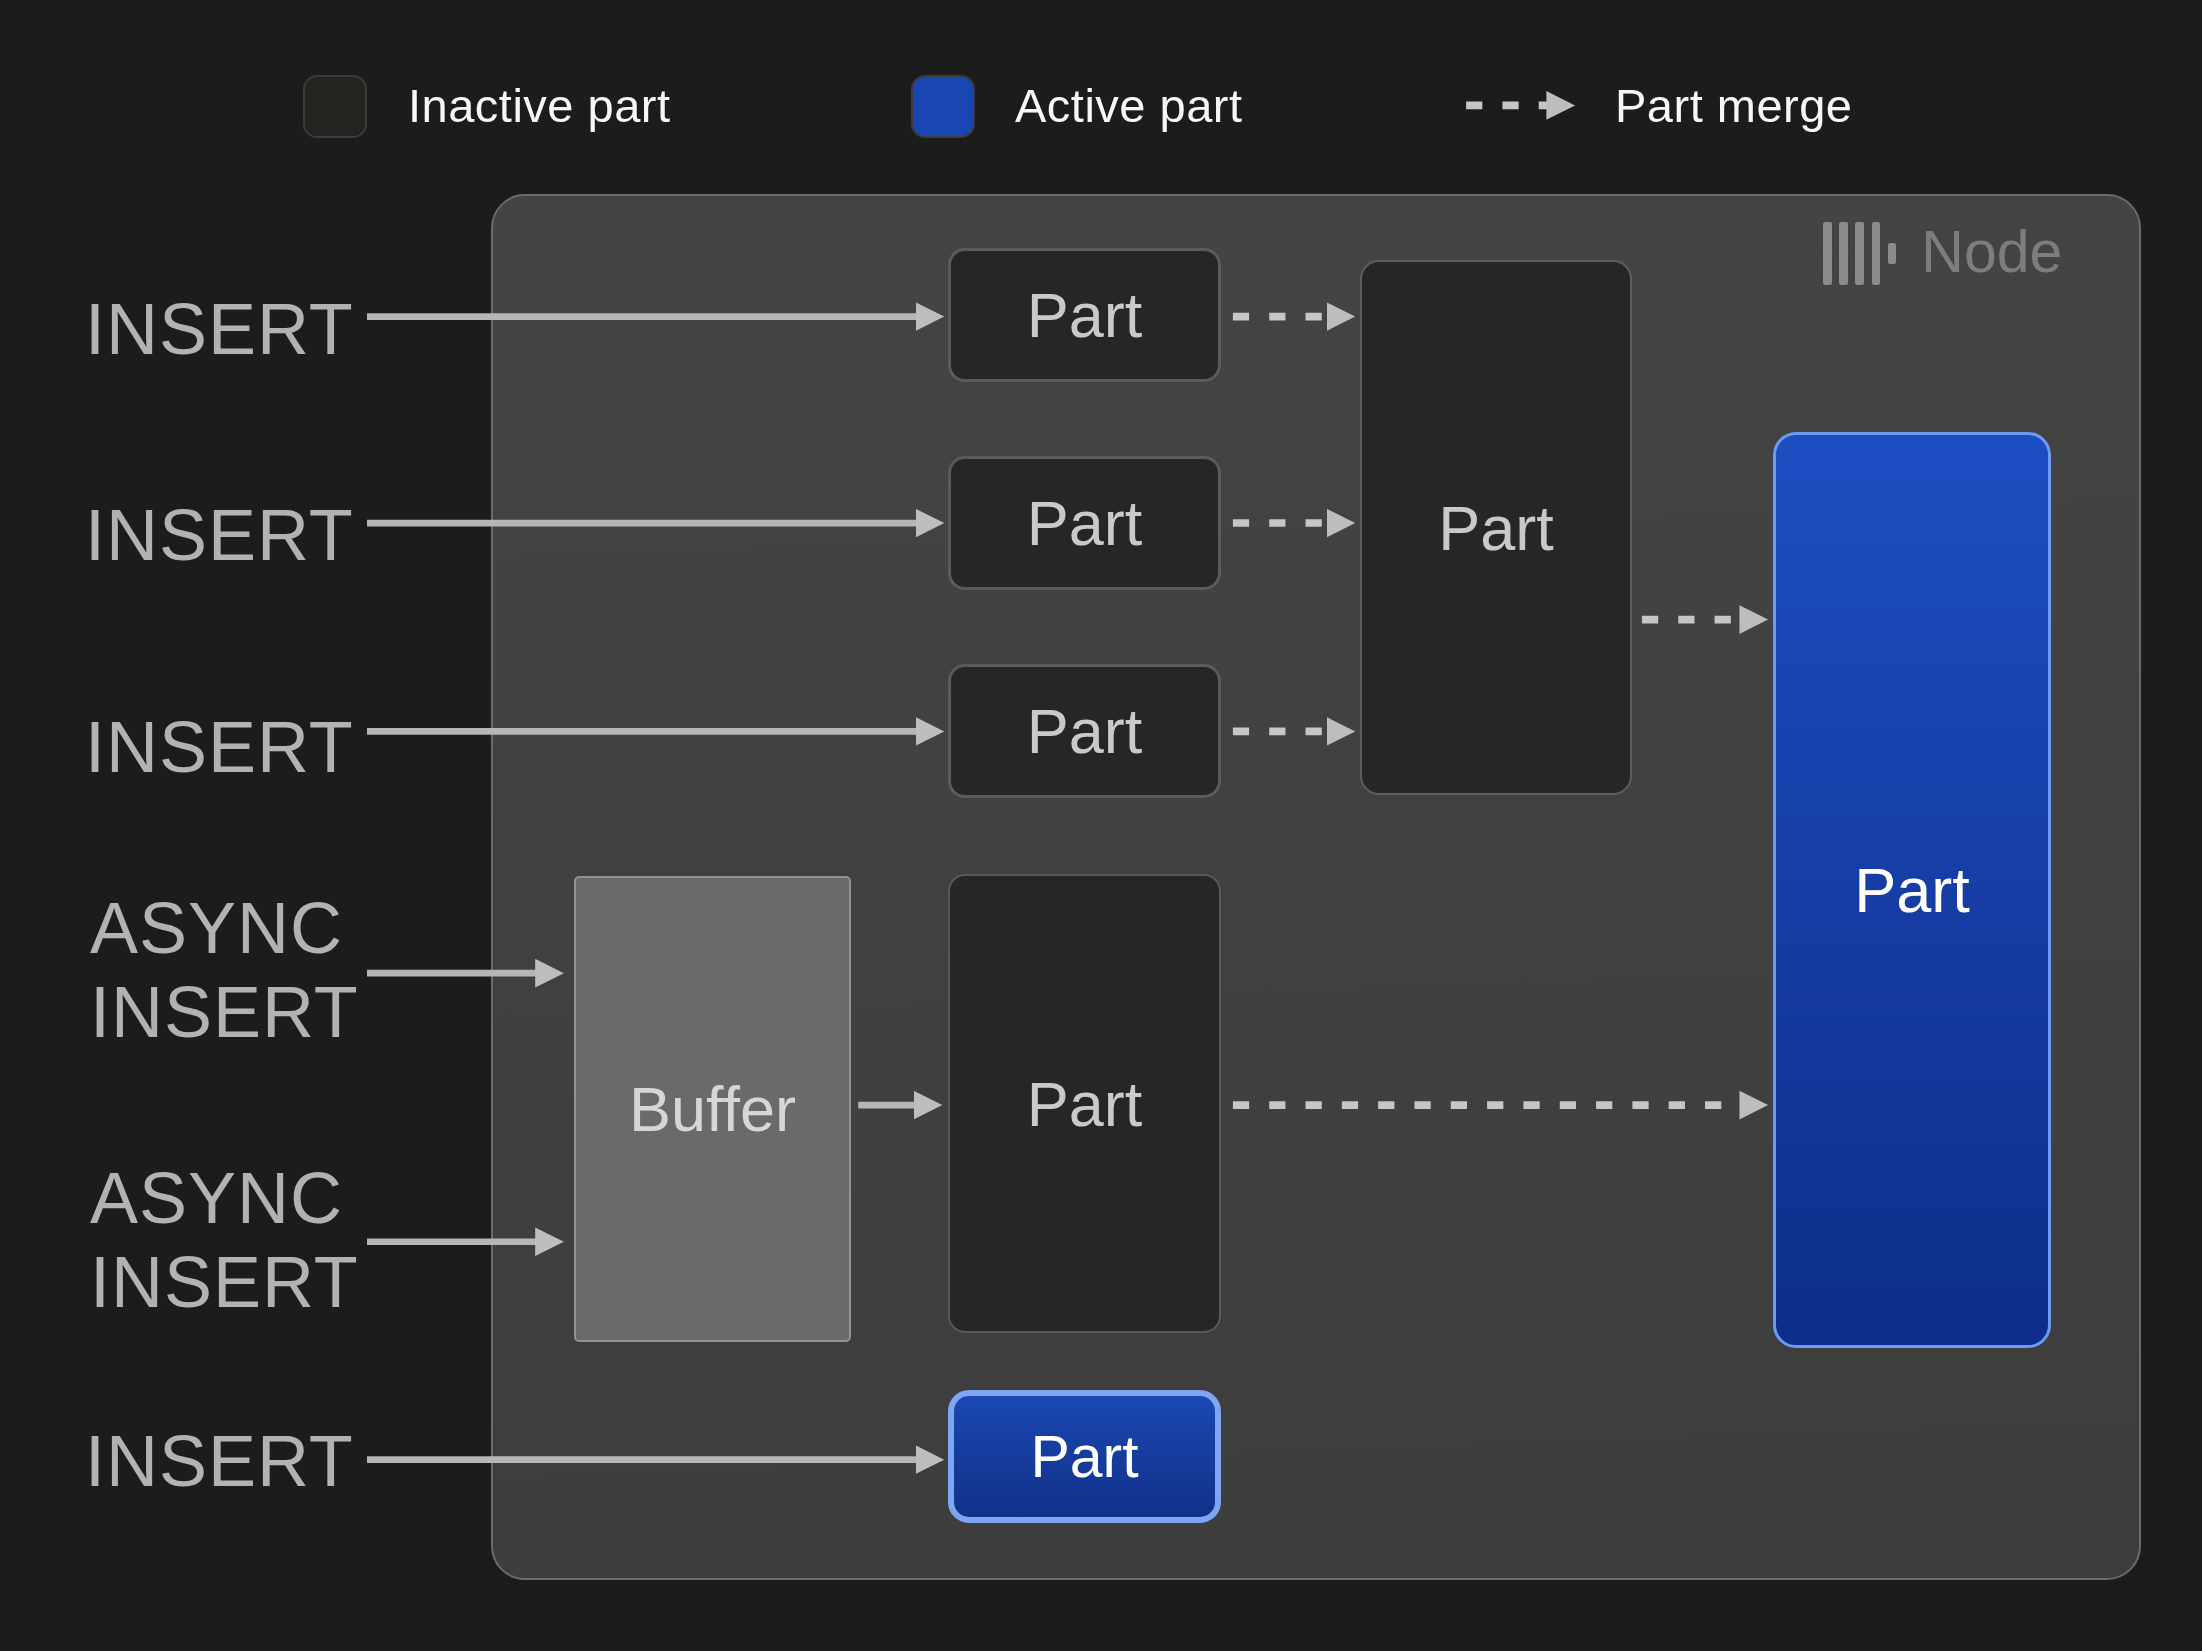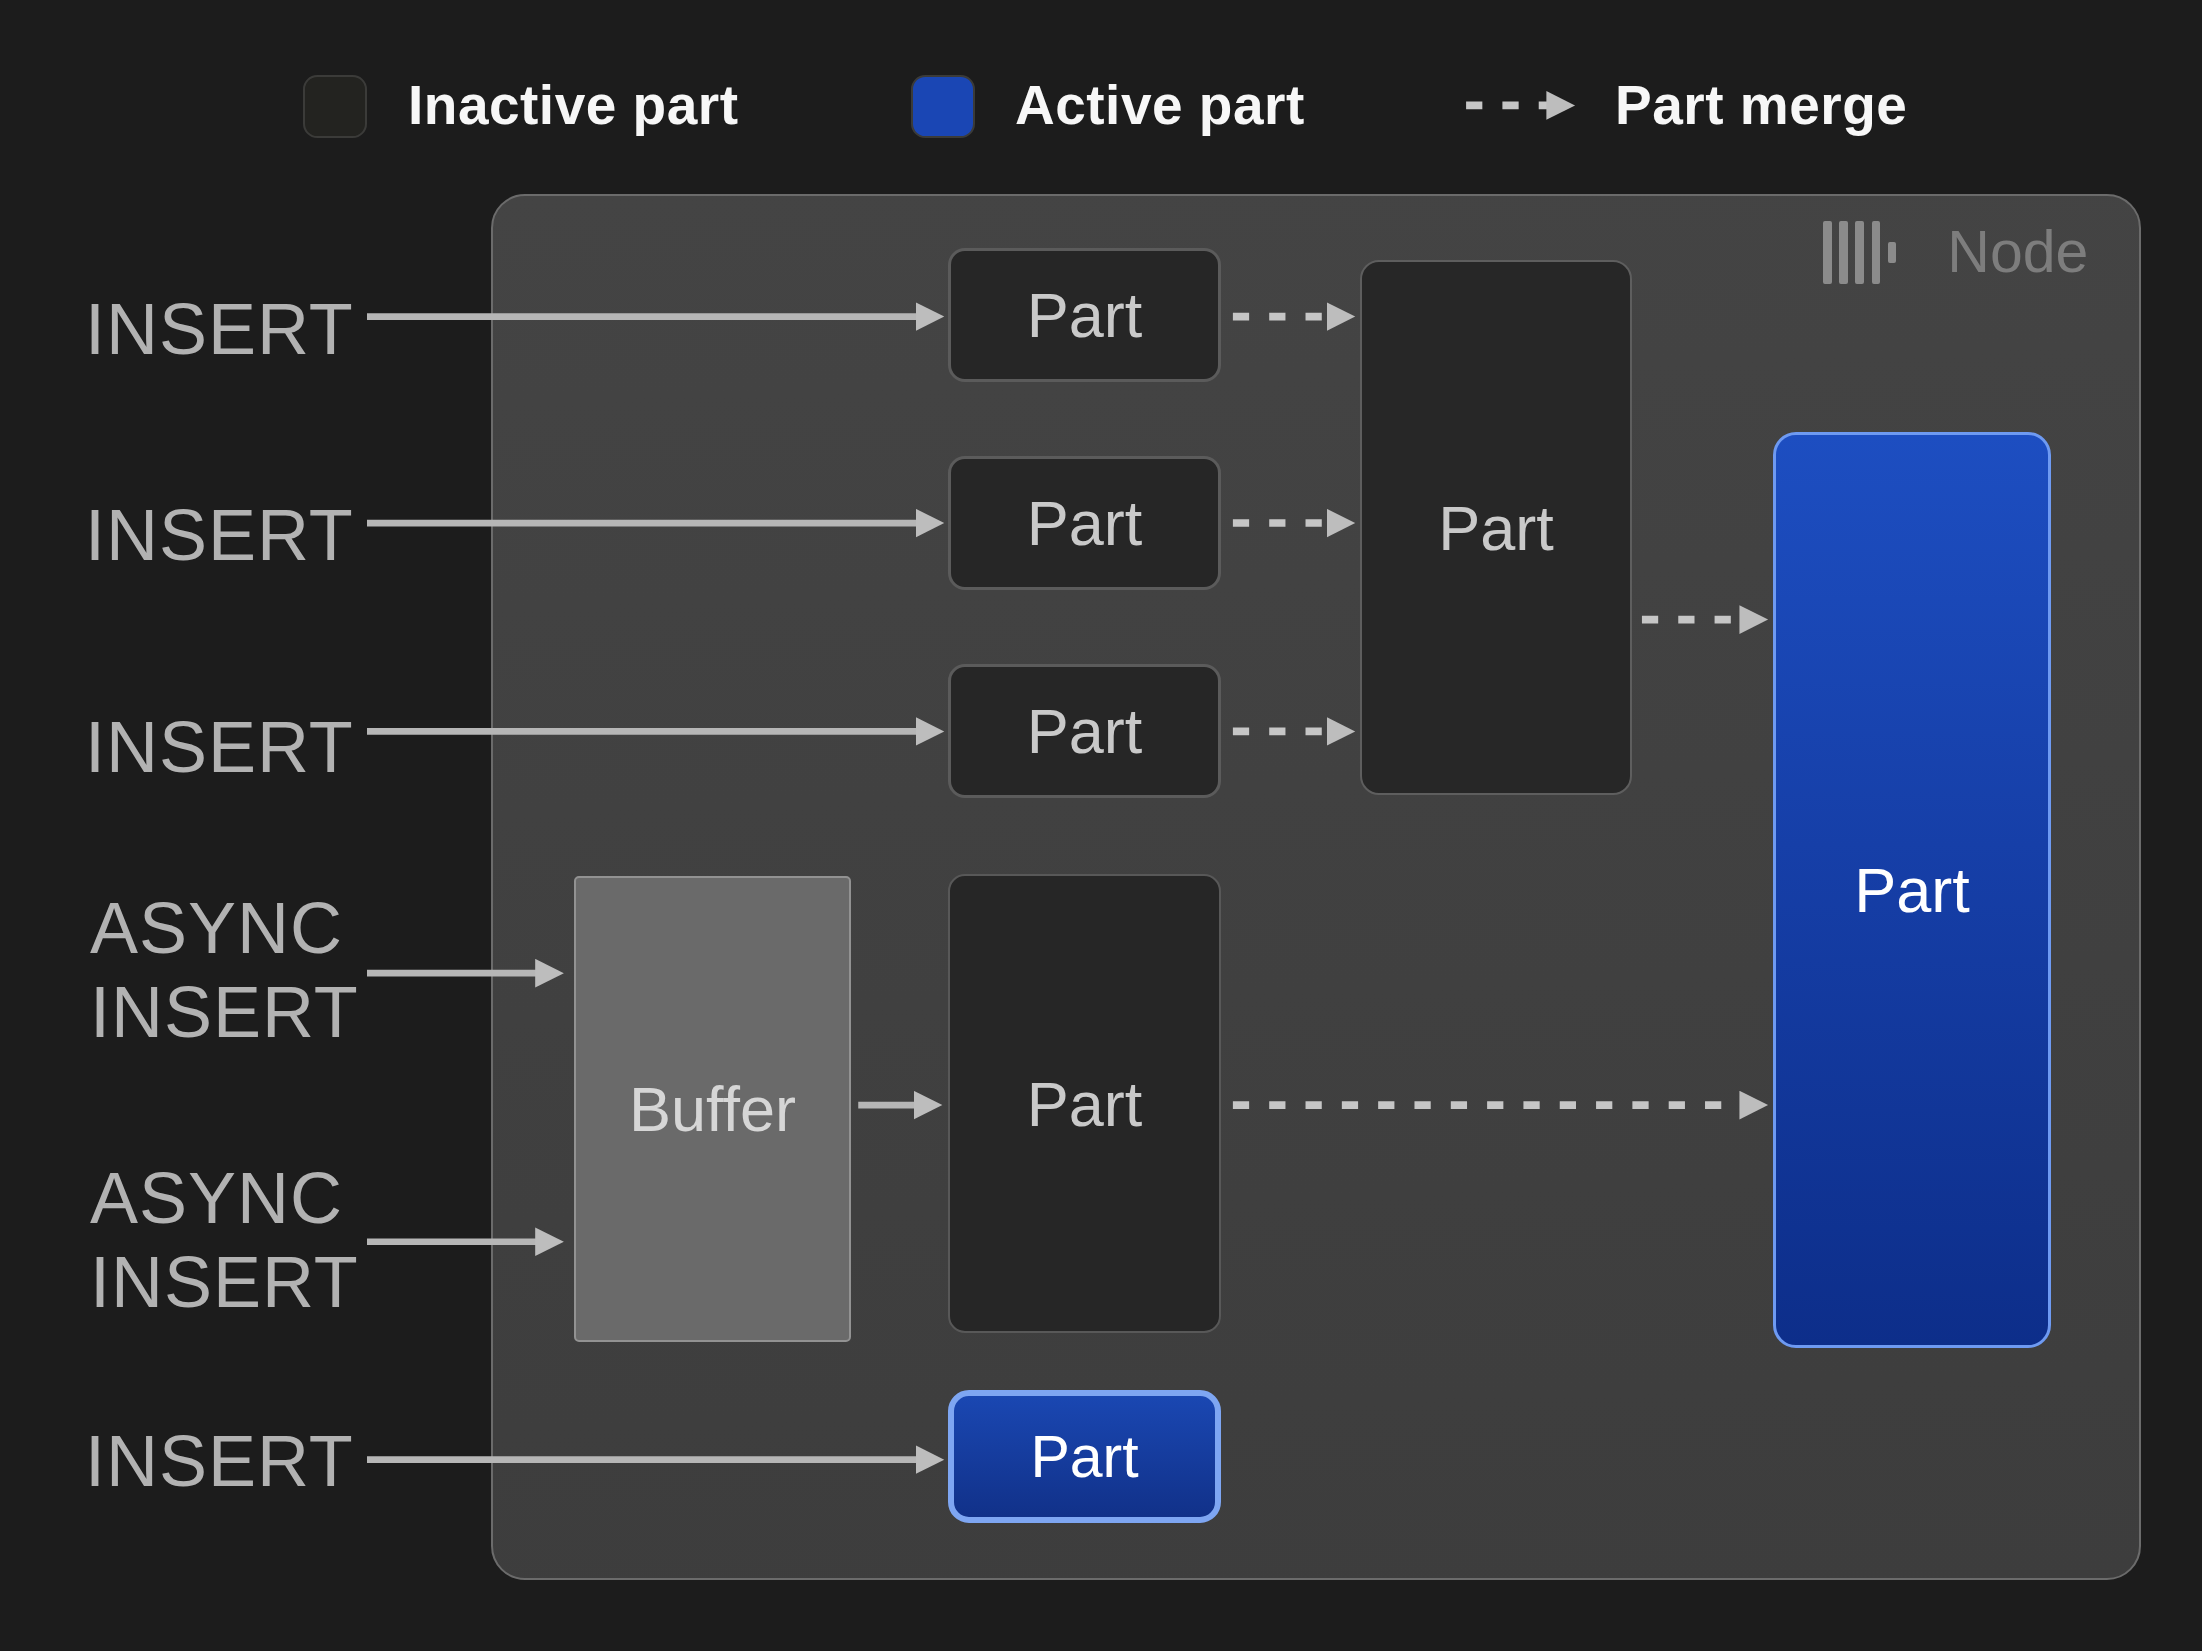--- a/index.html
+++ b/index.html
@@ -21,22 +21,22 @@
     border-radius: 14.3px;
     border: 2.9px solid #3b3b39;
   }
   .legend-swatch.inactive { left: 303px; top: 75px; background: #232320; }
   .legend-swatch.active   { left: 911px; top: 75px; background: #1a46b4; }
   .legend-label {
     position: absolute;
     top: 105px;
     transform: translateY(-50%);
     color: #f7f7f7;
-    font-size: 55px;
-    font-weight: 700;
+    font-size: 47px;
+    font-weight: 400;
     letter-spacing: 0.5px;
     white-space: nowrap;
   }
   .legend-label.l1 { left: 408px; }
   .legend-label.l2 { left: 1015px; }
   .legend-label.l3 { left: 1615px; }
 
   
   .node {
     position: absolute;
@@ -44,22 +44,22 @@
     width: 1650px; height: 1386px;
     background: linear-gradient(178deg, #444444 0%, #3d3d3d 100%);
     border: 2.9px solid #6b6b6b;
     border-radius: 34px;
   }
   .node-title {
     position: absolute;
     left: 1823px; top: 252px;
     transform: translateY(-50%);
     display: flex;
-    align-items: center;
-    gap: 51px;
+    align-items: flex-end;
+    gap: 25px;
   }
   .node-logo { display: flex; align-items: center; gap: 7.6px; height: 65px; }
   .node-logo .bar  { width: 8.6px; height: 63px; background: #8b8b8b; border-radius: 1.9px; }
   .node-logo .bar.short { height: 21px; }
   .node-name { color: #7d7d7d; font-size: 59px; font-weight: 500; }
 
   
   .box {
     position: absolute;
     display: flex;

